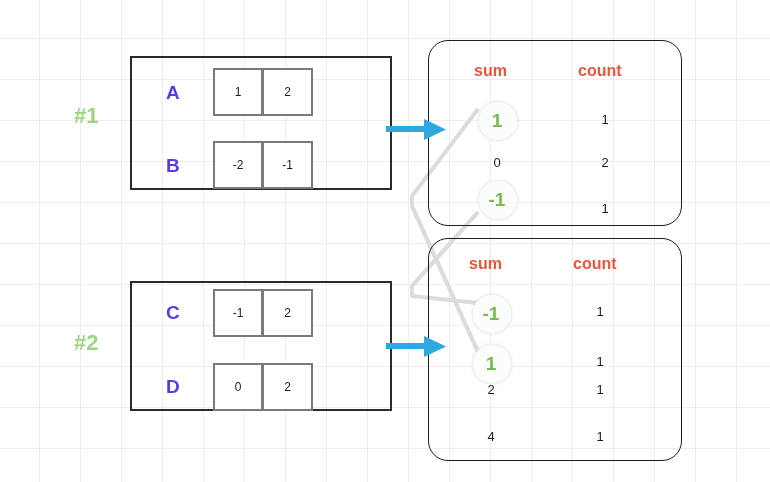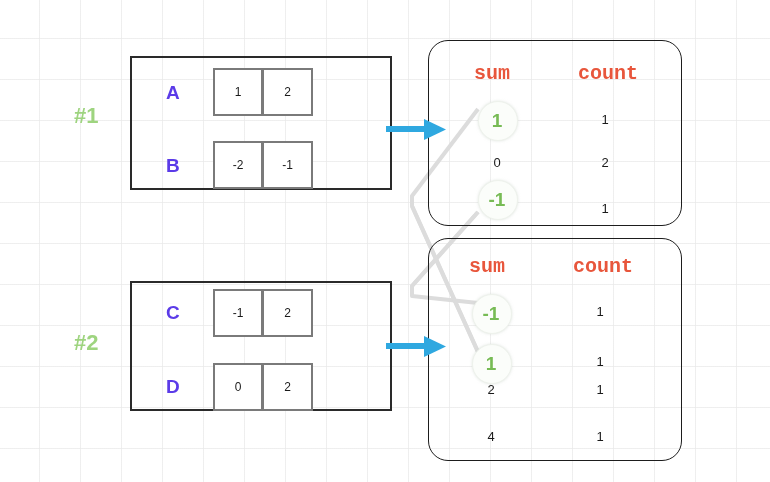--- a/index.html
+++ b/index.html
@@ -78,22 +78,22 @@
     border: 1.6px solid #1d1d1d;
     border-radius: 20px;
     background: transparent;
     box-sizing: border-box;
   }
   #agg-table-1 { left: 428px; top: 40px; width: 254px; height: 186px; }
   #agg-table-2 { left: 428px; top: 238px; width: 254px; height: 223px; }
 
   .agg-head {
     position: absolute;
-    font-family: Liberation Mono, monospace;
-    font-size: 20px;
+    font-family: Liberation Sans, sans-serif;
+    font-size: 16px;
     font-weight: 600;
     color: #e8563c;
     user-select: none;
   }
   .agg-cell {
     position: absolute;
     font-family: "Liberation Sans", sans-serif;
     font-size: 13px;
     color: #1a1a1a;
     text-align: center;

